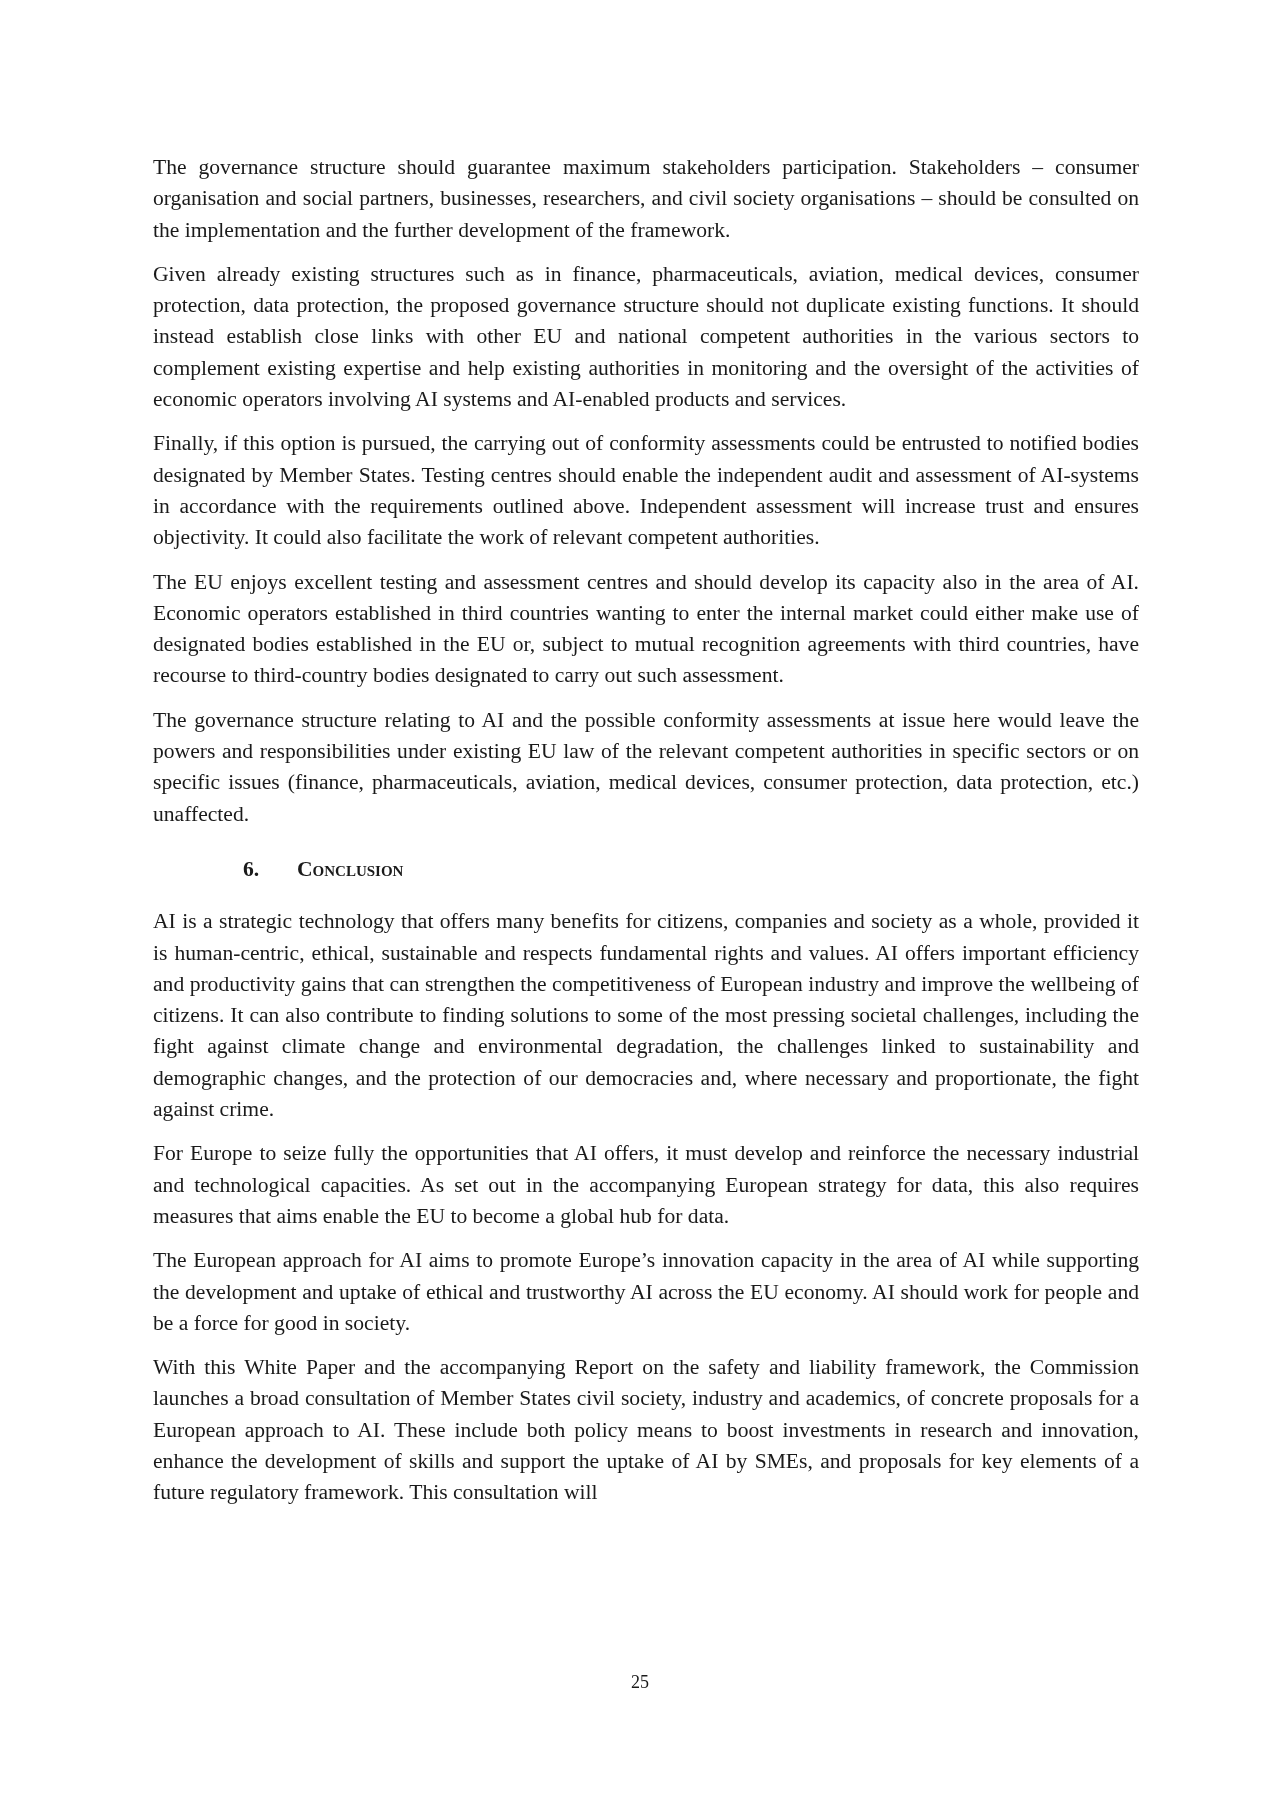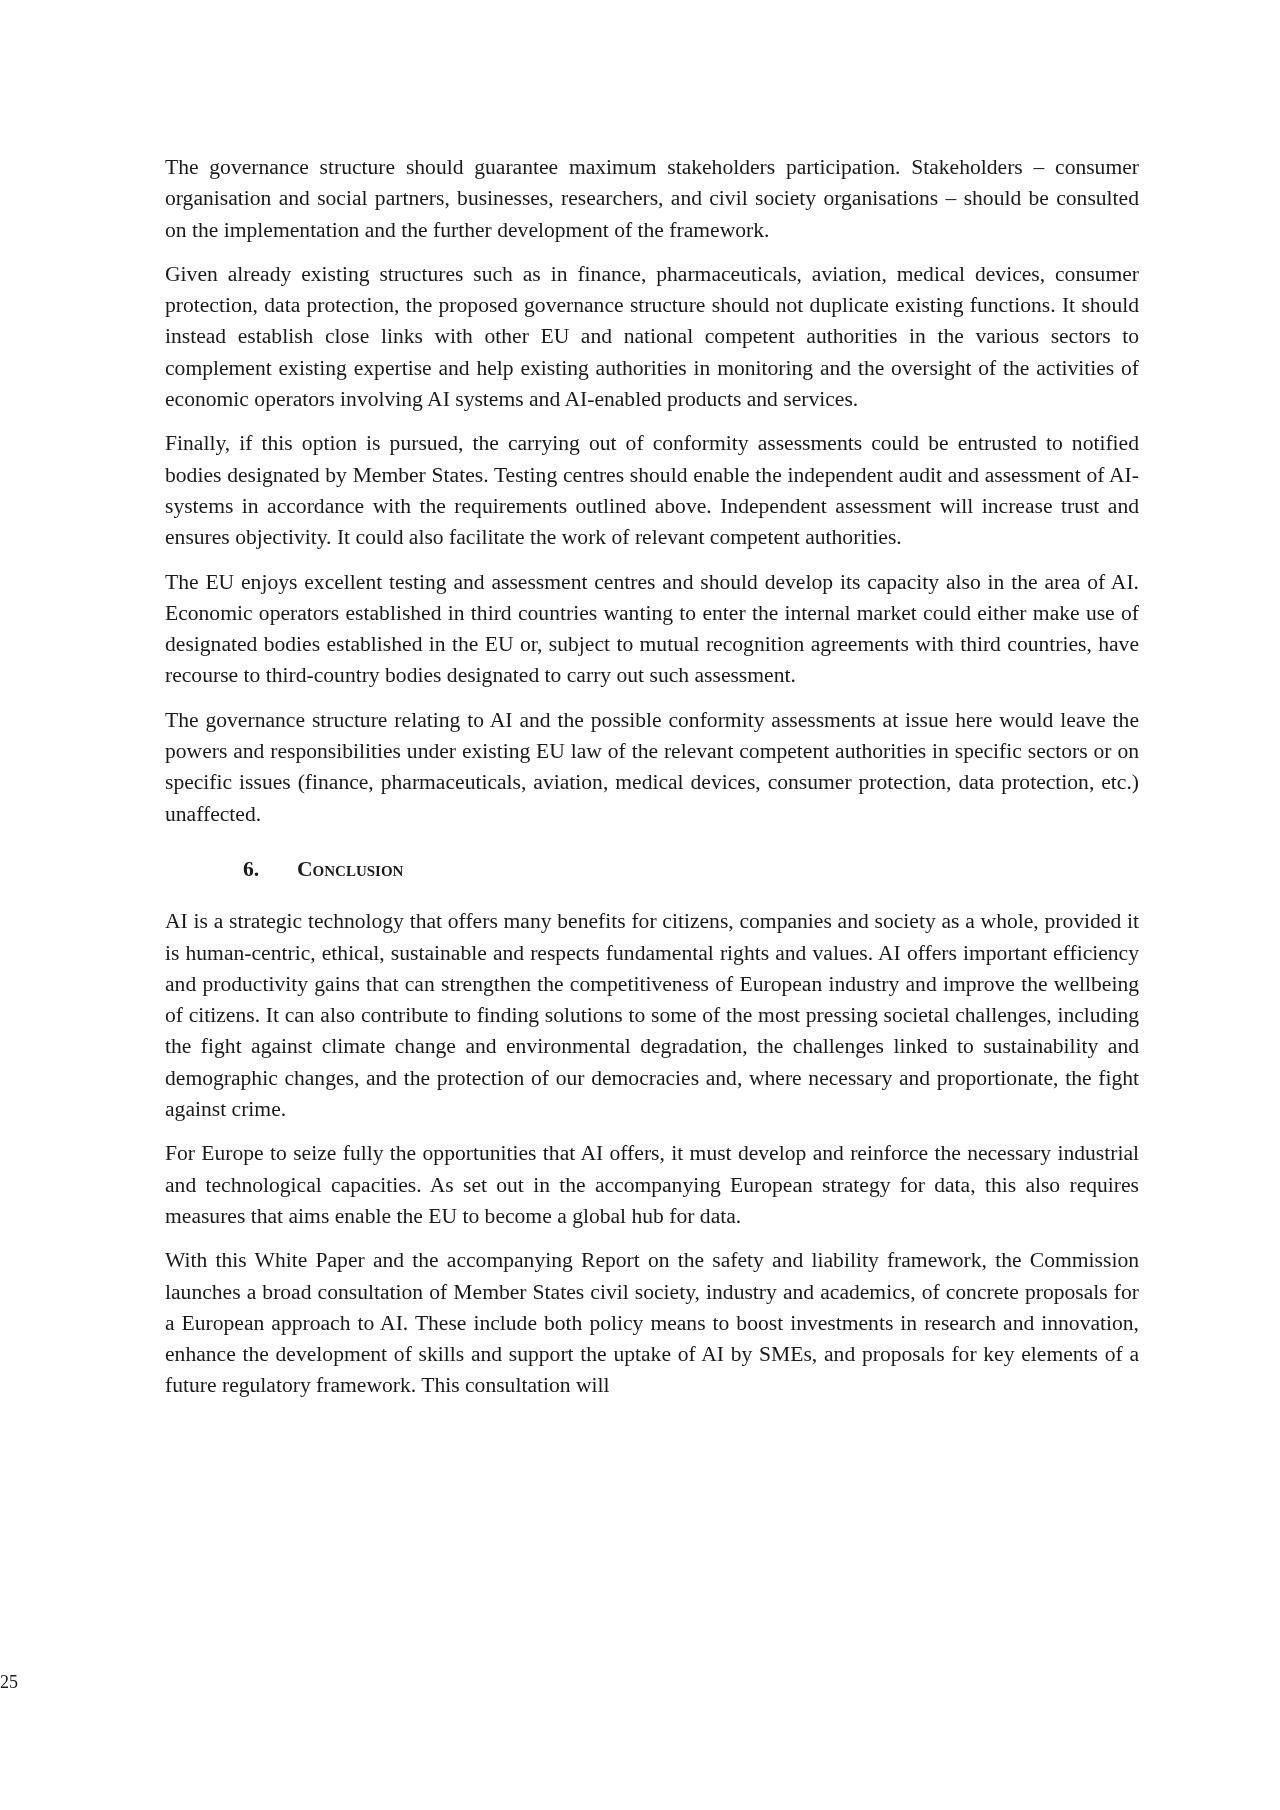--- a/index.html
+++ b/index.html
@@ -2,45 +2,46 @@
 <html><head>
 <meta charset="utf-8">
 <style>
   html, body { margin: 0; padding: 0; background: #ffffff; }
   body { width: 1280px; height: 1810px; position: relative; overflow: hidden; }
   .page {
     position: absolute; left: 153px; top: 152px; width: 986px;
     font-family: "Liberation Serif", serif; font-size: 21.6px; line-height: 31.3px;
     color: #1a1a1a;
   }
-  .para { text-align: justify; margin: 0 0 13px 12px; }
+  .para { text-align: justify; margin: 0 0 13px 0; }
   .heading {
     margin: 24px 0 21px 90px; font-weight: bold; font-size: 21.6px;
     display: flex;
   }
   .heading .num { width: 54px; }
   .heading .title { font-variant: small-caps; text-align: center; }
   .pagenum {
-    position: absolute; left: 0; width: 1280px; top: 1672px; text-align: left;
+    position: absolute; left: 0; width: 1280px; top: 1672px; text-align: center;
     font-family: "Liberation Serif", serif; font-size: 18px; color: #1a1a1a;
   }
 </style>
 </head>
 <body>
 
 <div class="page">
   <p class="para">The governance structure should guarantee maximum stakeholders participation. Stakeholders – consumer organisation and social partners, businesses, researchers, and civil society organisations – should be consulted on the implementation and the further development of the framework.</p>
   <p class="para">Given already existing structures such as in finance, pharmaceuticals, aviation, medical devices, consumer protection, data protection, the proposed governance structure should not duplicate existing functions. It should instead establish close links with other EU and national competent authorities in the various sectors to complement existing expertise and help existing authorities in monitoring and the oversight of the activities of economic operators involving AI systems and AI-enabled products and services.</p>
   <p class="para">Finally, if this option is pursued, the carrying out of conformity assessments could be entrusted to notified bodies designated by Member States. Testing centres should enable the independent audit and assessment of AI-systems in accordance with the requirements outlined above. Independent assessment will increase trust and ensures objectivity. It could also facilitate the work of relevant competent authorities.</p>
   <p class="para">The EU enjoys excellent testing and assessment centres and should develop its capacity also in the area of AI. Economic operators established in third countries wanting to enter the internal market could either make use of designated bodies established in the EU or, subject to mutual recognition agreements with third countries, have recourse to third-country bodies designated to carry out such assessment.</p>
   <p class="para">The governance structure relating to AI and the possible conformity assessments at issue here would leave the powers and responsibilities under existing EU law of the relevant competent authorities in specific sectors or on specific issues (finance, pharmaceuticals, aviation, medical devices, consumer protection, data protection, etc.) unaffected.</p>
 
   <div class="heading">
     <span class="num">6.</span>
     <span class="title">Conclusion</span>
   </div>
 
   <p class="para">AI is a strategic technology that offers many benefits for citizens, companies and society as a whole, provided it is human-centric, ethical, sustainable and respects fundamental rights and values. AI offers important efficiency and productivity gains that can strengthen the competitiveness of European industry and improve the wellbeing of citizens. It can also contribute to finding solutions to some of the most pressing societal challenges, including the fight against climate change and environmental degradation, the challenges linked to sustainability and demographic changes, and the protection of our democracies and, where necessary and proportionate, the fight against crime.</p>
   <p class="para">For Europe to seize fully the opportunities that AI offers, it must develop and reinforce the necessary industrial and technological capacities. As set out in the accompanying European strategy for data, this also requires measures that aims enable the EU to become a global hub for data.</p>
+  <p class="para">The European approach for AI aims to promote Europe’s innovation capacity in the area of AI while supporting the development and uptake of ethical and trustworthy AI across the EU economy. AI should work for people and be a force for good in society.</p>
   <p class="para">With this White Paper and the accompanying Report on the safety and liability framework, the Commission launches a broad consultation of Member States civil society, industry and academics, of concrete proposals for a European approach to AI. These include both policy means to boost investments in research and innovation, enhance the development of skills and support the uptake of AI by SMEs, and proposals for key elements of a future regulatory framework. This consultation will</p>
 </div>
 
 <div class="pagenum">25</div>
 
 </body></html>

